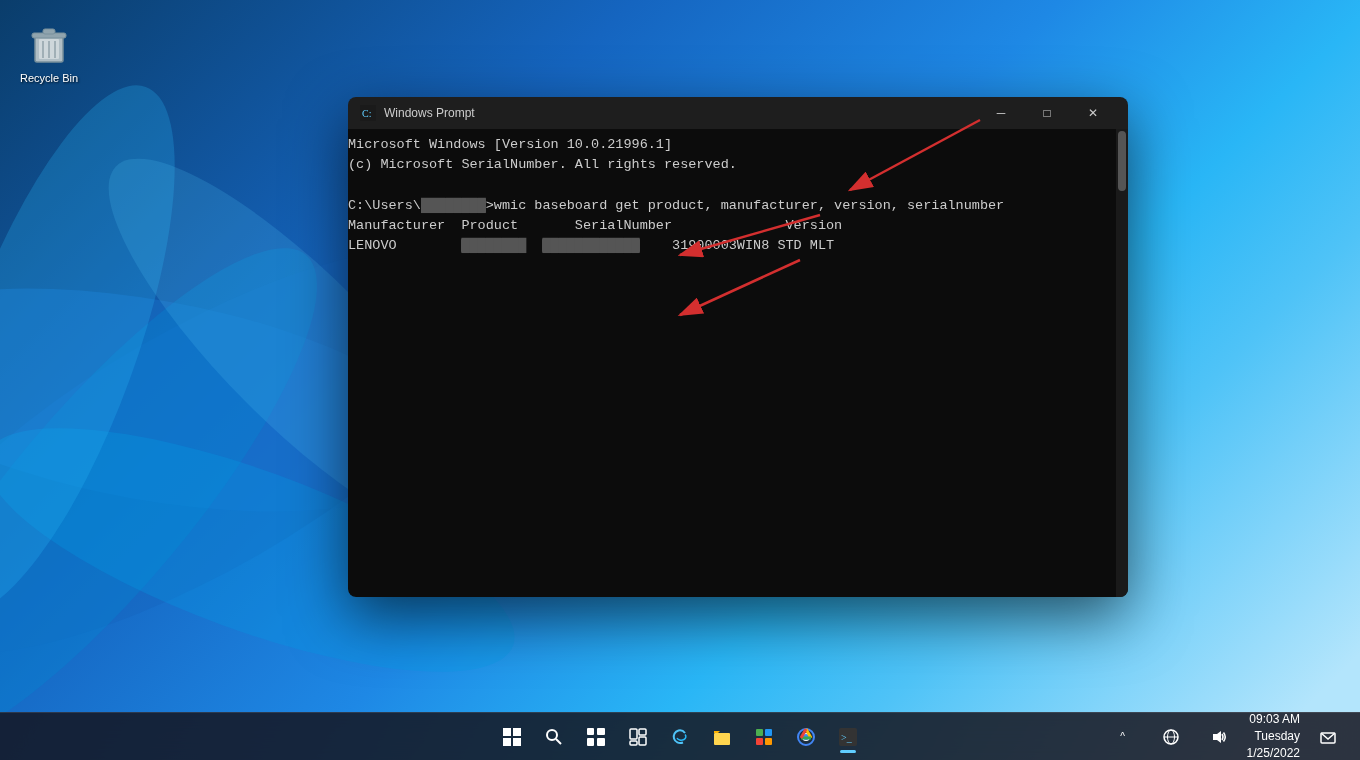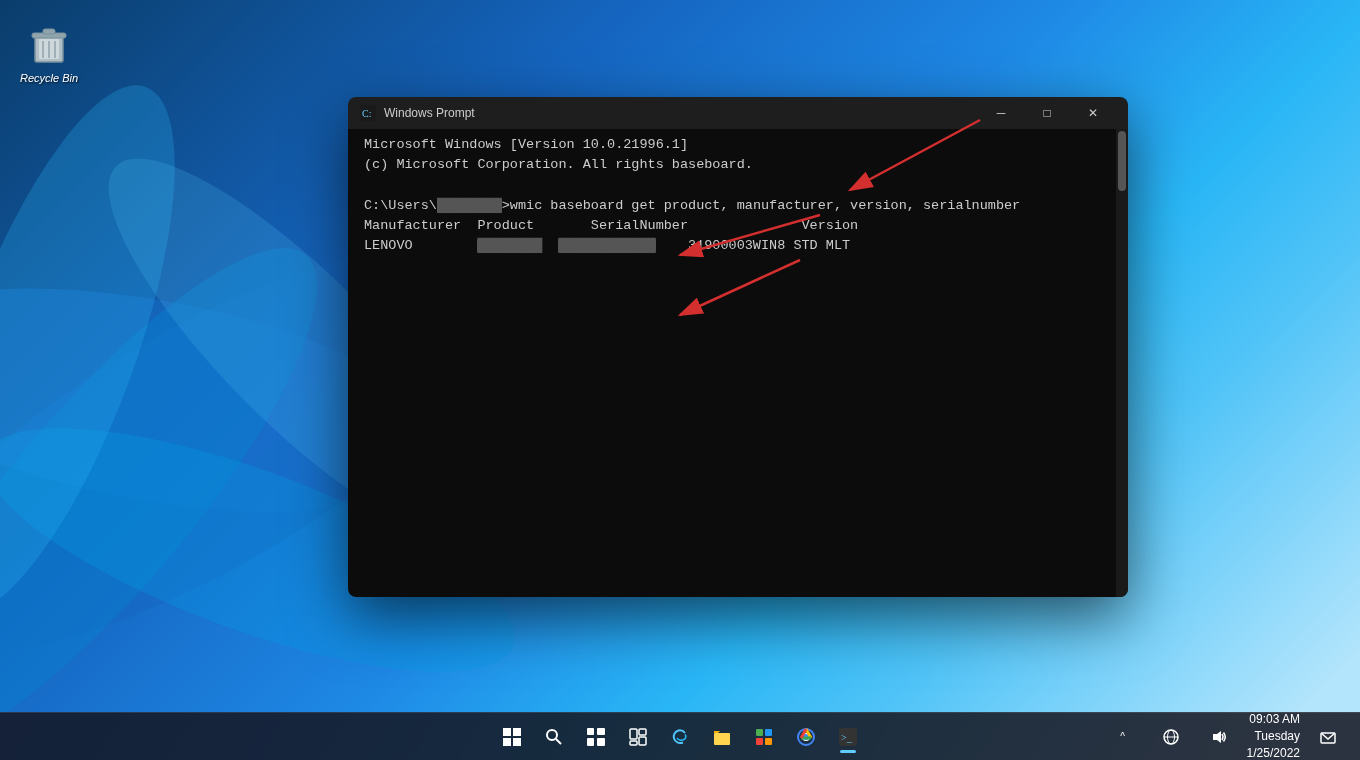--- a/index.html
+++ b/index.html
@@ -51,21 +51,20 @@
       align-items: center;
       justify-content: center;
     }
 
     #recycle-bin-label {
       color: white;
       font-size: 11px;
       text-align: center;
       text-shadow: 1px 1px 2px rgba(0,0,0,0.8);
       white-space: nowrap;
-      font-style: italic;
     }
 
     
     #taskbar {
       position: absolute;
       bottom: 0;
       left: 0;
       width: 100%;
       height: 48px;
       background: rgba(20, 20, 30, 0.85);
@@ -185,21 +184,21 @@
       justify-content: center;
       cursor: pointer;
       color: #cccccc;
       font-size: 12px;
       transition: background 0.1s;
     }
 
     #cmd-body {
       flex: 1;
       background: #0c0c0c;
-      padding: 6px 16px;
+      padding: 6px 0;
       font-family: 'Consolas', 'Courier New', monospace;
       font-size: 13.5px;
       color: #cccccc;
       overflow: hidden;
       position: relative;
     }
 
     #cmd-scrollbar {
       position: absolute;
       right: 0;
@@ -280,21 +279,21 @@
       <span id="cmd-titlebar-title">Windows Prompt</span>
       <div id="cmd-titlebar-controls">
         <div class="title-btn">─</div>
         <div class="title-btn">□</div>
         <div class="title-btn close">✕</div>
       </div>
     </div>
 
     <div id="cmd-body">
       <p class="cmd-line">Microsoft Windows [Version 10.0.21996.1]</p>
-      <p class="cmd-line">(c) Microsoft Corporation. All rights baseboard.</p>
+      <p class="cmd-line">(c) Microsoft SerialNumber. All rights reserved.</p>
       <p class="cmd-line">&nbsp;</p>
       <p class="cmd-line"><span>C:\Users\</span><span style="background:#555;color:#555;border-radius:2px;">████████</span><span>&gt;wmic baseboard get product, manufacturer, version, serialnumber</span></p>
       <p class="cmd-line">Manufacturer  Product       SerialNumber              Version</p>
       <p class="cmd-line"><span>LENOVO        </span><span style="background:#555;color:#555;border-radius:2px;">████████</span><span>  </span><span style="background:#555;color:#555;border-radius:2px;">████████████</span><span>    31900003WIN8 STD MLT</span></p>
       <p class="cmd-line">&nbsp;</p>
 
       <div id="cmd-scrollbar">
         <div id="cmd-scrollbar-thumb"></div>
       </div>
     </div>

